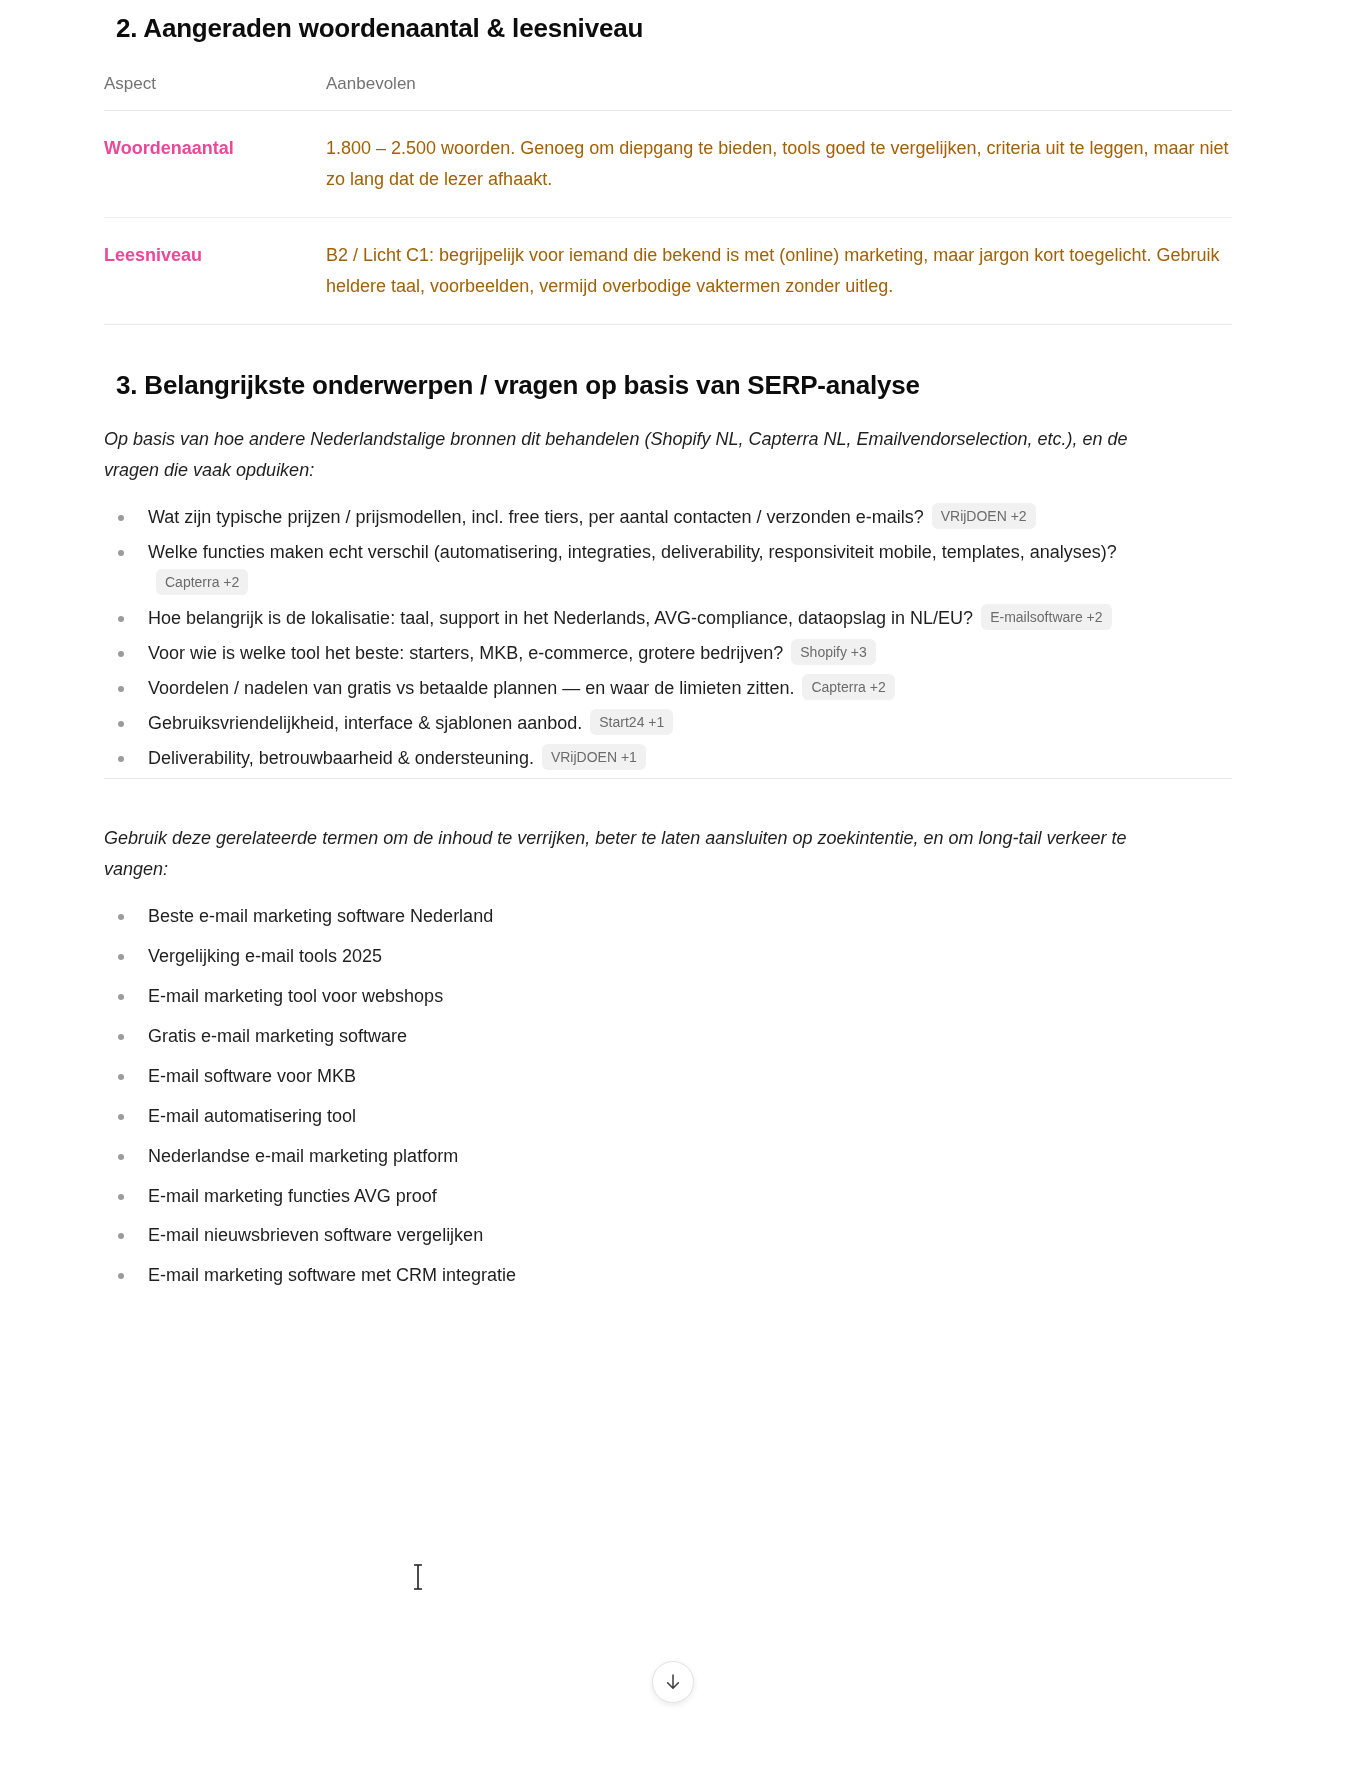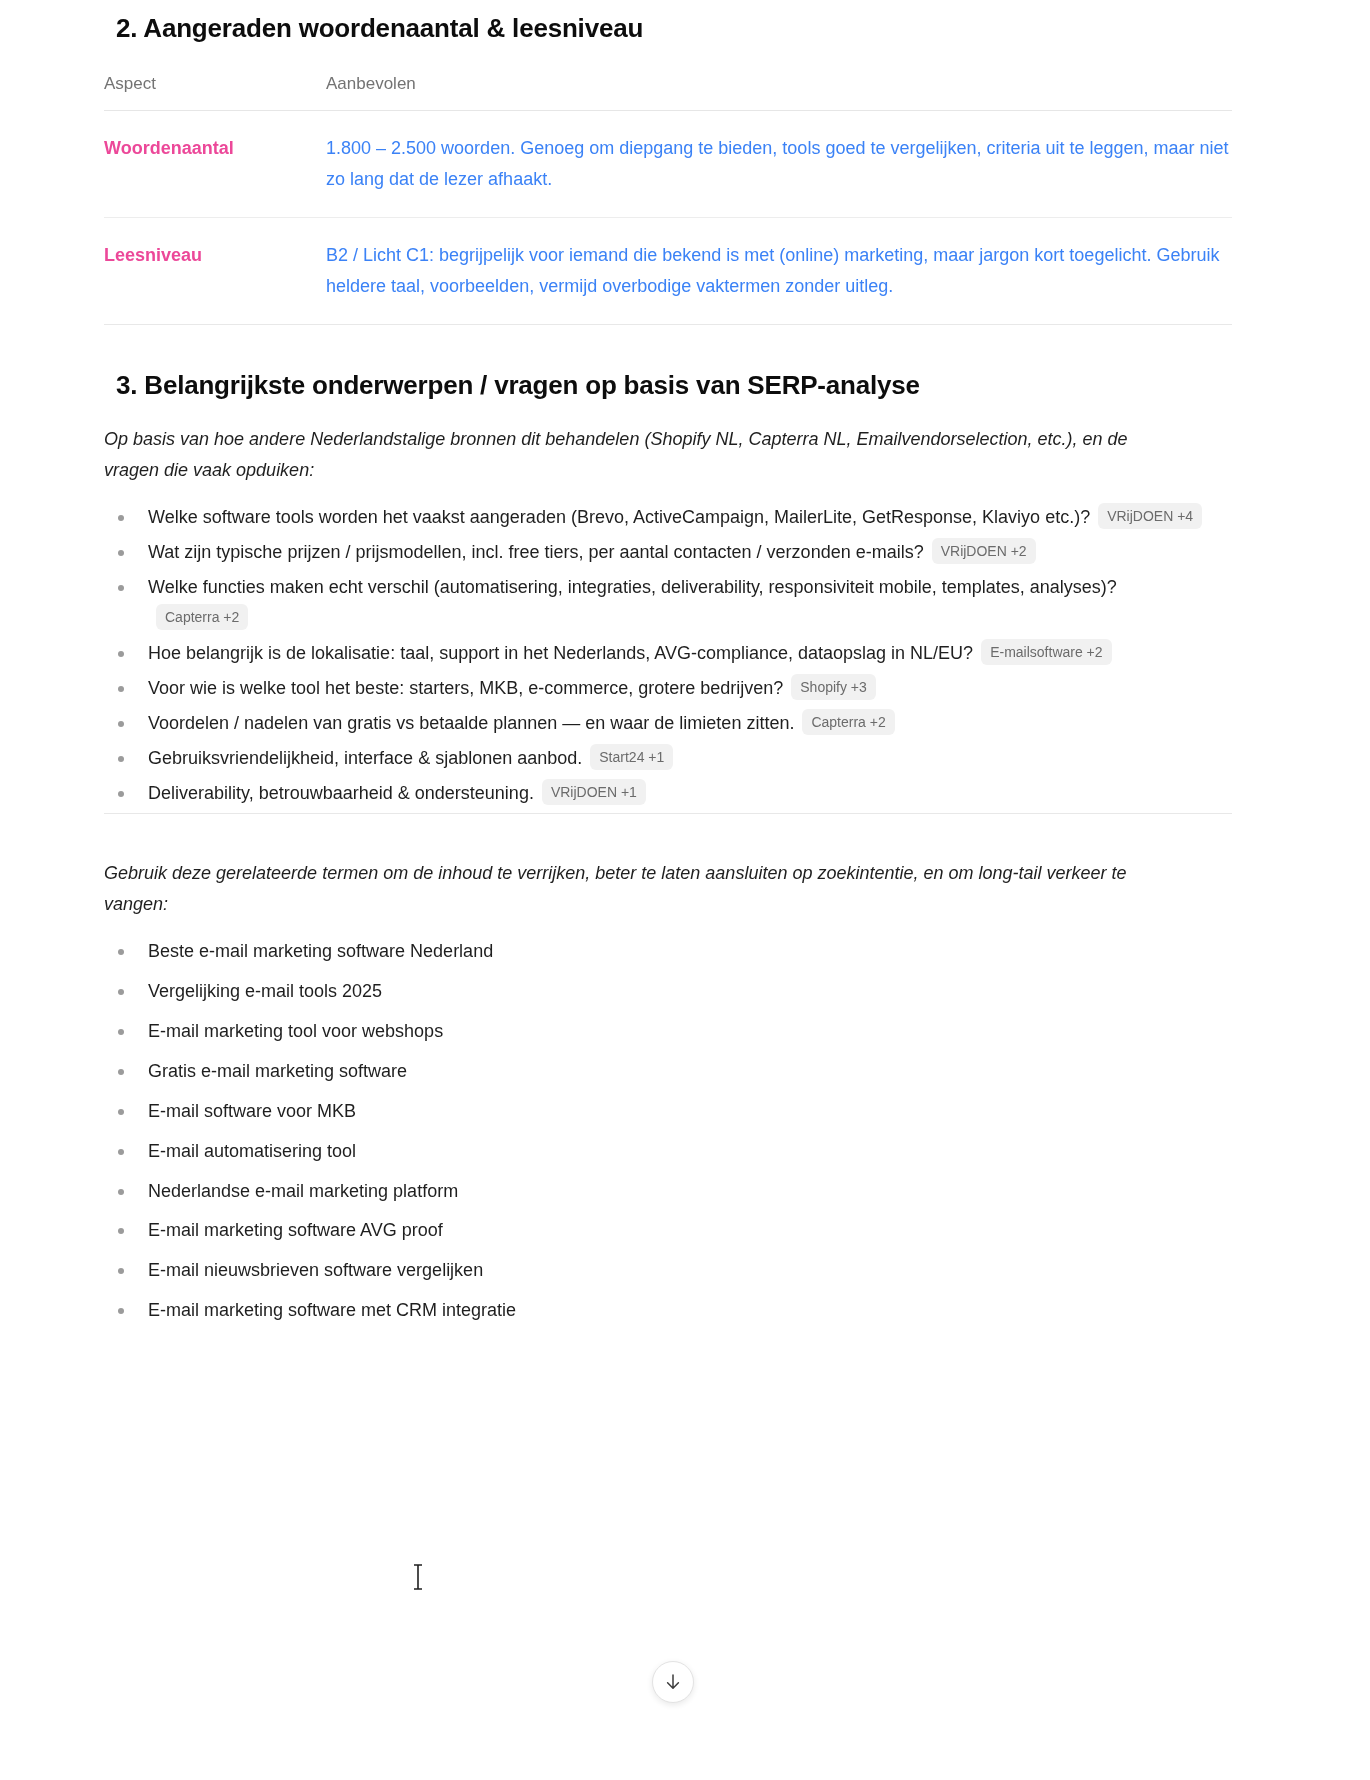--- a/index.html
+++ b/index.html
@@ -47,21 +47,21 @@
     font-weight: 400;
     color: #737373;
     padding: 0 0 16px 0;
     border-bottom: 1px solid #e6e6e6;
   }
   table.aspect-table th.col-aspect { width: 222px; }
   table.aspect-table td {
     vertical-align: top;
     font-size: 18px;
     line-height: 1.72;
-    color: #3b82f6;
+    color: #a16207;
     padding: 22px 0 22px 0;
     border-bottom: 1px solid #ededed;
   }
   table.aspect-table td.key {
     font-weight: 700;
     color: #ec4899;
     padding-right: 24px;
   }
   table.aspect-table tr:last-child td { border-bottom: none; }
 
@@ -179,21 +179,20 @@
     </tbody>
   </table>
 
   <hr class="rule sec2-rule">
 
   <div class="sec3-block">
     <h2 class="section-title">3. Belangrijkste onderwerpen / vragen op basis van SERP-analyse</h2>
     <p class="body-text">Op basis van hoe andere Nederlandstalige bronnen dit behandelen (Shopify NL, Capterra NL, Emailvendorselection, etc.), en de vragen die vaak opduiken:</p>
 
     <ul class="bullets">
-      <li><span>Welke software tools worden het vaakst aangeraden (Brevo, ActiveCampaign, MailerLite, GetResponse, Klaviyo etc.)?</span><span class="cite">VRijDOEN +4</span></li>
       <li><span>Wat zijn typische prijzen / prijsmodellen, incl. free tiers, per aantal contacten / verzonden e-mails?</span><span class="cite">VRijDOEN +2</span></li>
       <li><span>Welke functies maken echt verschil (automatisering, integraties, deliverability, responsiviteit mobile, templates, analyses)?</span><span class="cite">Capterra +2</span></li>
       <li><span>Hoe belangrijk is de lokalisatie: taal, support in het Nederlands, AVG-compliance, dataopslag in NL/EU?</span><span class="cite">E-mailsoftware +2</span></li>
       <li><span>Voor wie is welke tool het beste: starters, MKB, e-commerce, grotere bedrijven?</span><span class="cite">Shopify +3</span></li>
       <li><span>Voordelen / nadelen van gratis vs betaalde plannen — en waar de limieten zitten.</span><span class="cite">Capterra +2</span></li>
       <li><span>Gebruiksvriendelijkheid, interface &amp; sjablonen aanbod.</span><span class="cite">Start24 +1</span></li>
       <li><span>Deliverability, betrouwbaarheid &amp; ondersteuning.</span><span class="cite">VRijDOEN +1</span></li>
     </ul>
   </div>
 
@@ -203,21 +202,21 @@
     <p class="body-text">Gebruik deze gerelateerde termen om de inhoud te verrijken, beter te laten aansluiten op zoekintentie, en om long-tail verkeer te vangen:</p>
 
     <ul class="bullets tight">
       <li><span>Beste e-mail marketing software Nederland</span></li>
       <li><span>Vergelijking e-mail tools 2025</span></li>
       <li><span>E-mail marketing tool voor webshops</span></li>
       <li><span>Gratis e-mail marketing software</span></li>
       <li><span>E-mail software voor MKB</span></li>
       <li><span>E-mail automatisering tool</span></li>
       <li><span>Nederlandse e-mail marketing platform</span></li>
-      <li><span>E-mail marketing software AVG proof</span></li>
+      <li><span>E-mail marketing functies AVG proof</span></li>
       <li><span>E-mail nieuwsbrieven software vergelijken</span></li>
       <li><span>E-mail marketing software met CRM integratie</span></li>
     </ul>
   </div>
 
 </div>
 
 <div class="text-cursor">
   <svg width="12" height="26" viewBox="0 0 12 26" xmlns="http://www.w3.org/2000/svg">
     <path d="M2 1 H10 M6 1 V25 M2 25 H10" stroke="#202020" stroke-width="1.6" fill="none"></path>

